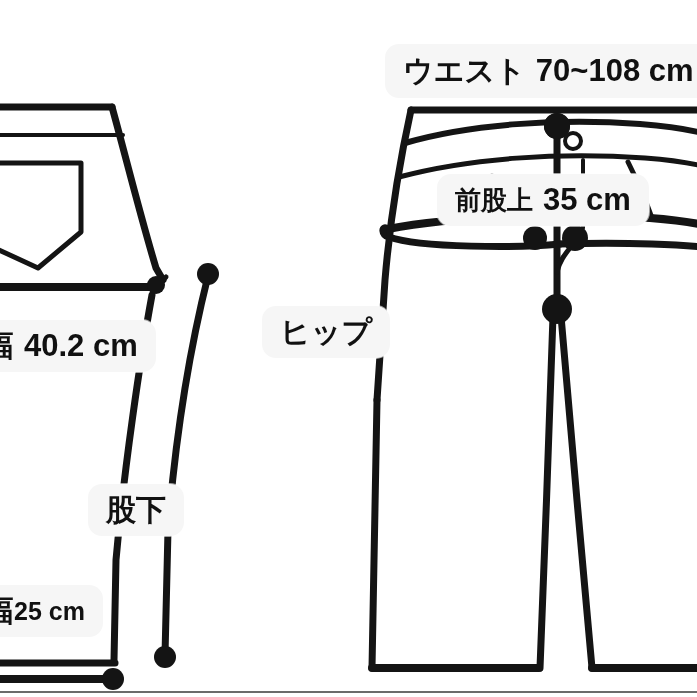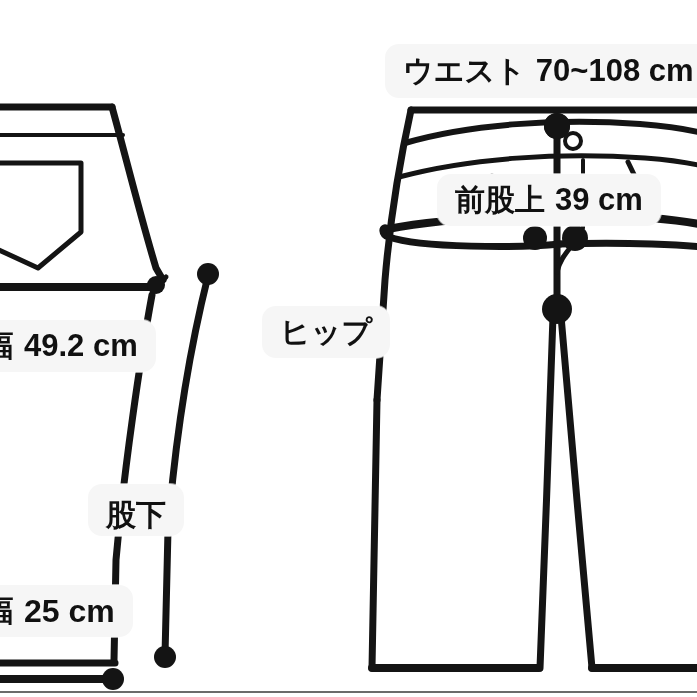--- a/index.html
+++ b/index.html
@@ -54,21 +54,21 @@
   }
   #label-waist .jp { font-size: 30px; }
   #label-waist .num { font-size: 31px; margin-left: 10px; text-align: center; }
 
   #label-front-rise {
     left: 437px; top: 174px;
     height: 52px;
     padding: 0 18px;
     font-size: 31px;
   }
-  #label-front-rise .jp { font-size: 30px; }
+  #label-front-rise .jp { font-size: 26px; }
   #label-front-rise .num { font-size: 31px; margin-left: 10px; }
 
   #label-hip {
     left: 262px; top: 306px;
     height: 52px;
     padding: 0 18px;
     font-size: 31px;
   }
   #label-hip .jp { font-size: 30px; text-align: center; }
   #label-hip .num { font-size: 31px; margin-left: 10px; }
@@ -80,33 +80,32 @@
     font-size: 31px;
   }
   #label-thigh .jp { font-size: 30px; }
   #label-thigh .num { font-size: 31px; margin-left: 10px; }
 
   #label-inseam {
     left: 88px; top: 484px;
     height: 52px;
     padding: 0 18px;
     font-size: 31px;
-    align-items: flex-end;
   }
   #label-inseam .jp { font-size: 30px; }
   #label-inseam .num { font-size: 31px; margin-left: 10px; }
 
   #label-hem {
     left: -34px; top: 585px;
     height: 52px;
     padding: 0 18px;
     font-size: 31px;
   }
   #label-hem .jp { font-size: 30px; }
-  #label-hem .num { font-size: 32px; margin-left: 10px; }
+  #label-hem .num { font-size: 25px; }
 </style>
 </head>
 <body>
 
 <div id="canvas">
 
   <svg id="artboard" viewBox="0 0 697 697" xmlns="http://www.w3.org/2000/svg">
 
     <g fill="none" stroke="#141414" stroke-linecap="round" stroke-linejoin="round">
 
@@ -187,30 +186,30 @@
 
   </svg>
 
   <div class="label" id="label-waist">
     <span class="jp">ウエスト</span>
     <span class="num">70~108 cm</span>
   </div>
 
   <div class="label" id="label-front-rise">
     <span class="jp">前股上</span>
-    <span class="num">39 cm</span>
+    <span class="num">35 cm</span>
   </div>
 
   <div class="label" id="label-hip">
     <span class="jp">ヒップ</span>
   </div>
 
   <div class="label" id="label-thigh">
     <span class="jp">幅</span>
-    <span class="num">49.2 cm</span>
+    <span class="num">40.2 cm</span>
   </div>
 
   <div class="label" id="label-inseam">
     <span class="jp">股下</span>
   </div>
 
   <div class="label" id="label-hem">
     <span class="jp">幅</span>
     <span class="num">25 cm</span>
   </div>

